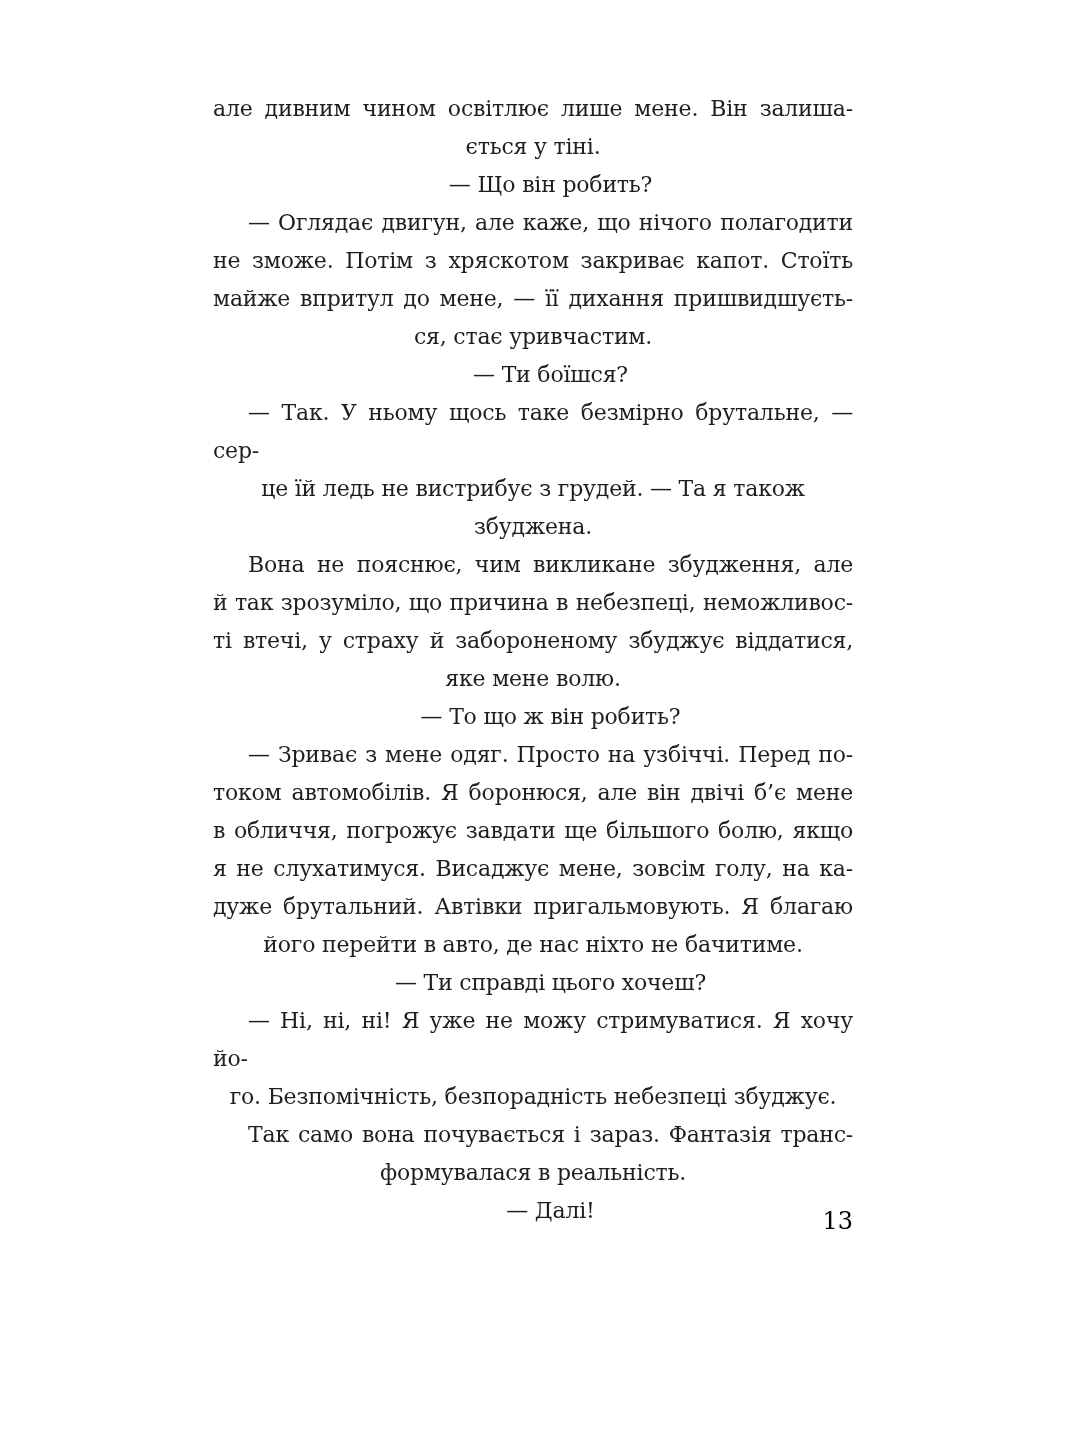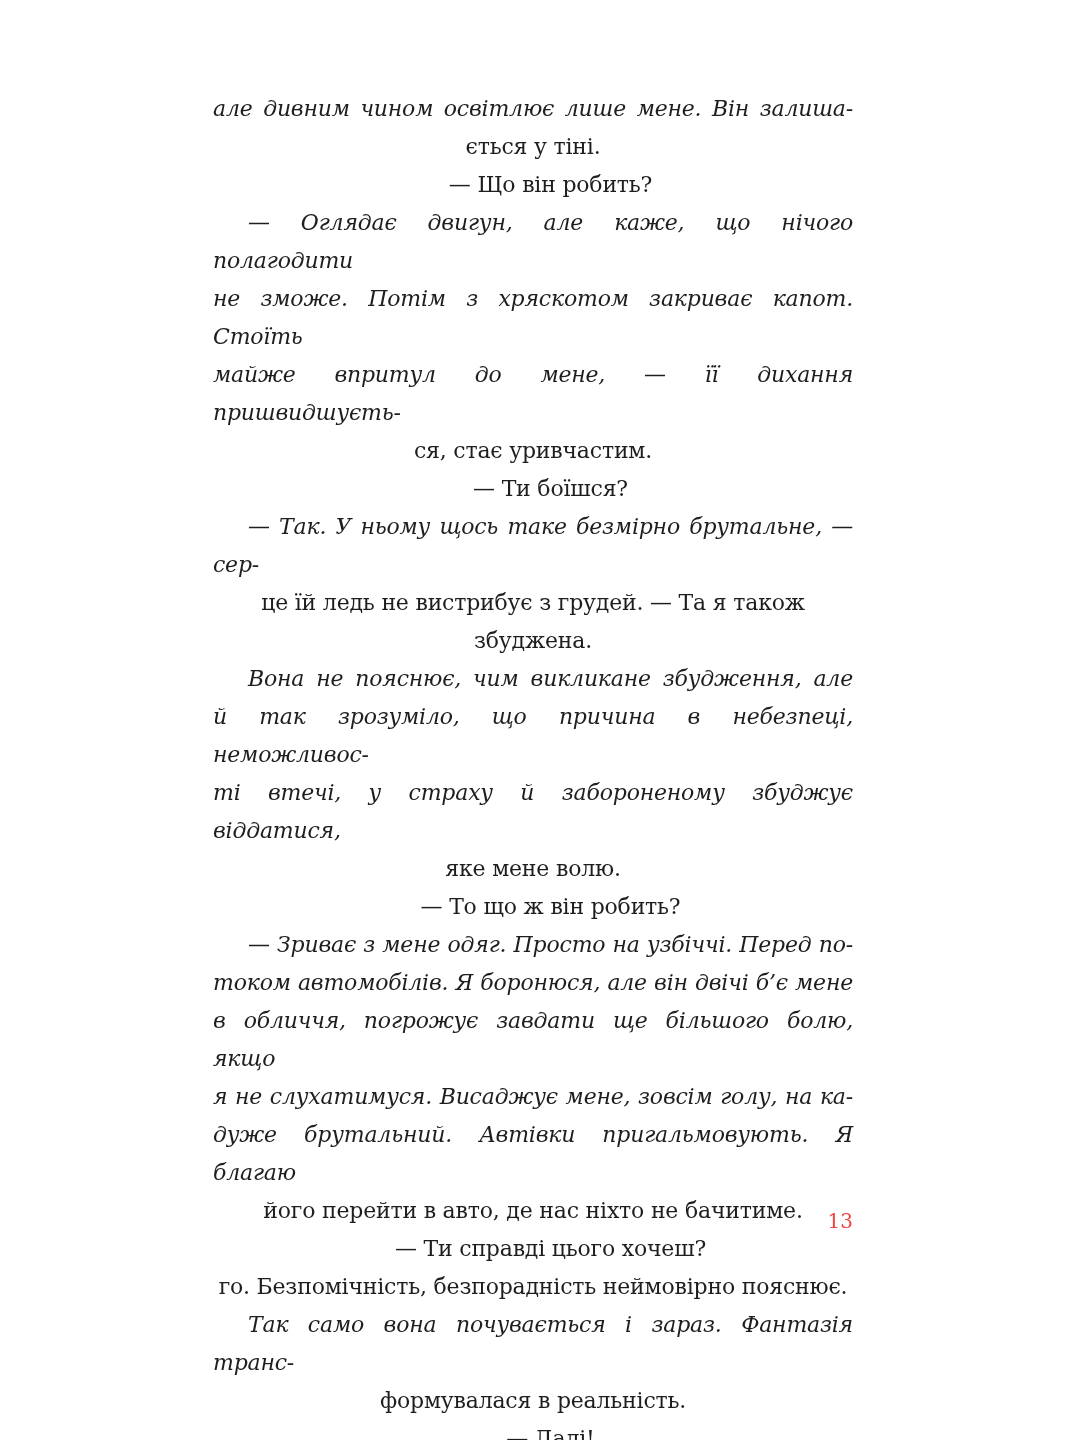--- a/index.html
+++ b/index.html
@@ -27,36 +27,35 @@
     line-height: 38px;
     letter-spacing: -0.2px;
     white-space: normal;
     text-align: center;
   }
   
   .line.j {
     text-align: justify;
     text-align-last: justify;
     text-justify: inter-word;
-    font-style: italic;
   }
   
   .line.i {
     text-indent: 35px;
   }
   .folio {
     position: absolute;
     left: 213px;
     top: 1206px;
     width: 640px;
     text-align: right;
     padding-right: 4px;
-    font-size: 20px;
+    font-size: 24px;
     line-height: 30px;
-    color: #ef4444;
+    color: #000000;
   }
 </style>
 </head>
 <body>
 
 <div class="page">
   <div class="text-block">
     <div class="line j">але дивним чином освітлює лише мене. Він залиша-</div>
     <div class="line">ється у тіні.</div>
     <div class="line i">— Що він робить?</div>
@@ -72,20 +71,21 @@
     <div class="line j">ті втечі, у страху й забороненому збуджує віддатися,</div>
     <div class="line">яке мене волю.</div>
     <div class="line i">— То що ж він робить?</div>
     <div class="line i j">— Зриває з мене одяг. Просто на узбіччі. Перед по-</div>
     <div class="line j">током автомобілів. Я боронюся, але він двічі б’є мене</div>
     <div class="line j">в обличчя, погрожує завдати ще більшого болю, якщо</div>
     <div class="line j">я не слухатимуся. Висаджує мене, зовсім голу, на ка-</div>
     <div class="line j">дуже брутальний. Автівки пригальмовують. Я благаю</div>
     <div class="line">його перейти в авто, де нас ніхто не бачитиме.</div>
     <div class="line i">— Ти справді цього хочеш?</div>
-    <div class="line">го. Безпомічність, безпорадність неймовірно пояснює.</div>
+    <div class="line i j">— Ні, ні, ні! Я уже не можу стримуватися. Я хочу йо-</div>
+    <div class="line">го. Безпомічність, безпорадність небезпеці збуджує.</div>
     <div class="line i j">Так само вона почувається і зараз. Фантазія транс-</div>
     <div class="line">формувалася в реальність.</div>
     <div class="line i">— Далі!</div>
   </div>
 
   <div class="folio">13</div>
 </div>
 
 </body></html>

